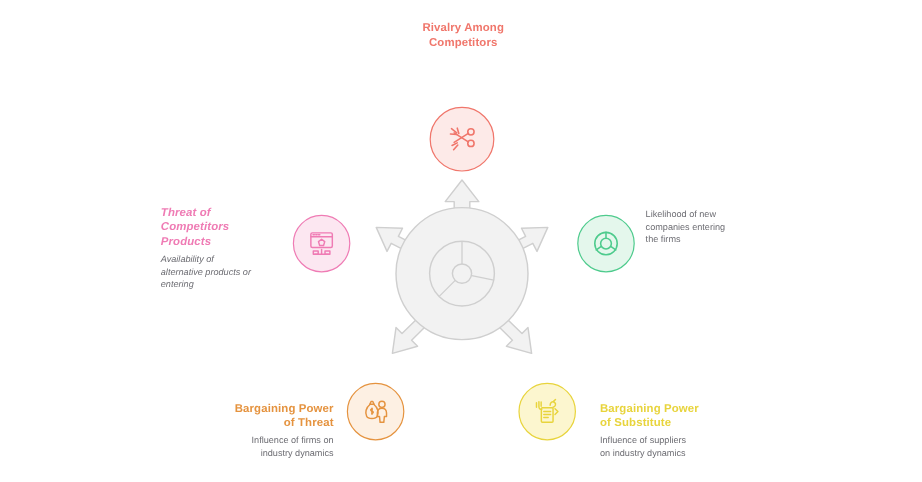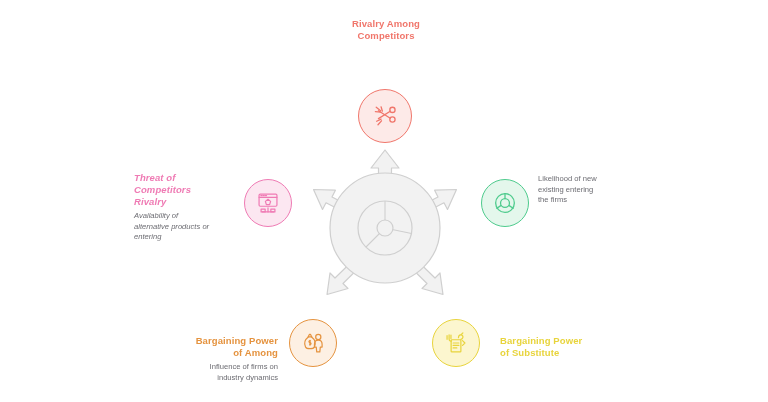--- a/index.html
+++ b/index.html
@@ -178,30 +178,30 @@
         <circle cx="16" cy="16" r="5.5"></circle>
         <path d="M16 4.5 L16 10.5"></path>
         <path d="M21.2 19.2 L26 22.5"></path>
         <path d="M10.8 19.2 L6 22.5"></path>
       </svg>
     </span>
   </div>
   <div class="force-text txt-entrants">
     <div class="force-desc">
       <span>Likelihood of new</span><br>
-      <span>existing entering</span><br>
+      <span>companies entering</span><br>
       <span>the firms</span>
     </div>
   </div>
 
   <div class="force-text txt-substitutes">
     <div class="force-title" style="color:#ef7bb4">
       <span>Threat of</span><br>
       <span>Competitors</span><br>
-      <span>Rivalry</span>
+      <span>Products</span>
     </div>
     <div class="force-desc">
       <span>Availability of</span><br>
       <span>alternative products or</span><br>
       <span>entering</span>
     </div>
   </div>
   <div class="node node-substitutes">
     <span>
       <svg width="26" height="26" viewBox="0 0 32 32" fill="none" stroke="#ef7bb4" stroke-width="1.5" stroke-linecap="round" stroke-linejoin="round">
@@ -213,21 +213,21 @@
         <path d="M9 27 L23 27"></path>
         <rect x="7.5" y="23.5" width="5" height="3.5"></rect>
         <rect x="19.5" y="23.5" width="5" height="3.5"></rect>
       </svg>
     </span>
   </div>
 
   <div class="force-text txt-buyers">
     <div class="force-title" style="color:#e5933f">
       <span>Bargaining Power</span><br>
-      <span>of Among</span>
+      <span>of Threat</span>
     </div>
     <div class="force-desc">
       <span>Influence of firms on</span><br>
       <span>industry dynamics</span>
     </div>
   </div>
   <div class="node node-buyers">
     <span>
       <svg width="26" height="26" viewBox="0 0 32 32" fill="none" stroke="#e5933f" stroke-width="1.5" stroke-linecap="round" stroke-linejoin="round">
         <path d="M10 8.5 L14.5 8.5 L13 5.5 L11.5 5.5 Z"></path>
@@ -254,15 +254,19 @@
         <path d="M9.8 6.2 L9.8 10.5"></path>
         <path d="M24 13 L27 16 L24 19"></path>
       </svg>
     </span>
   </div>
   <div class="force-text txt-suppliers">
     <div class="force-title" style="color:#e8d43c">
       <span>Bargaining Power</span><br>
       <span>of Substitute</span>
     </div>
+    <div class="force-desc">
+      <span>Influence of suppliers</span><br>
+      <span>on industry dynamics</span>
+    </div>
   </div>
 
 </div>
 
 </body></html>

